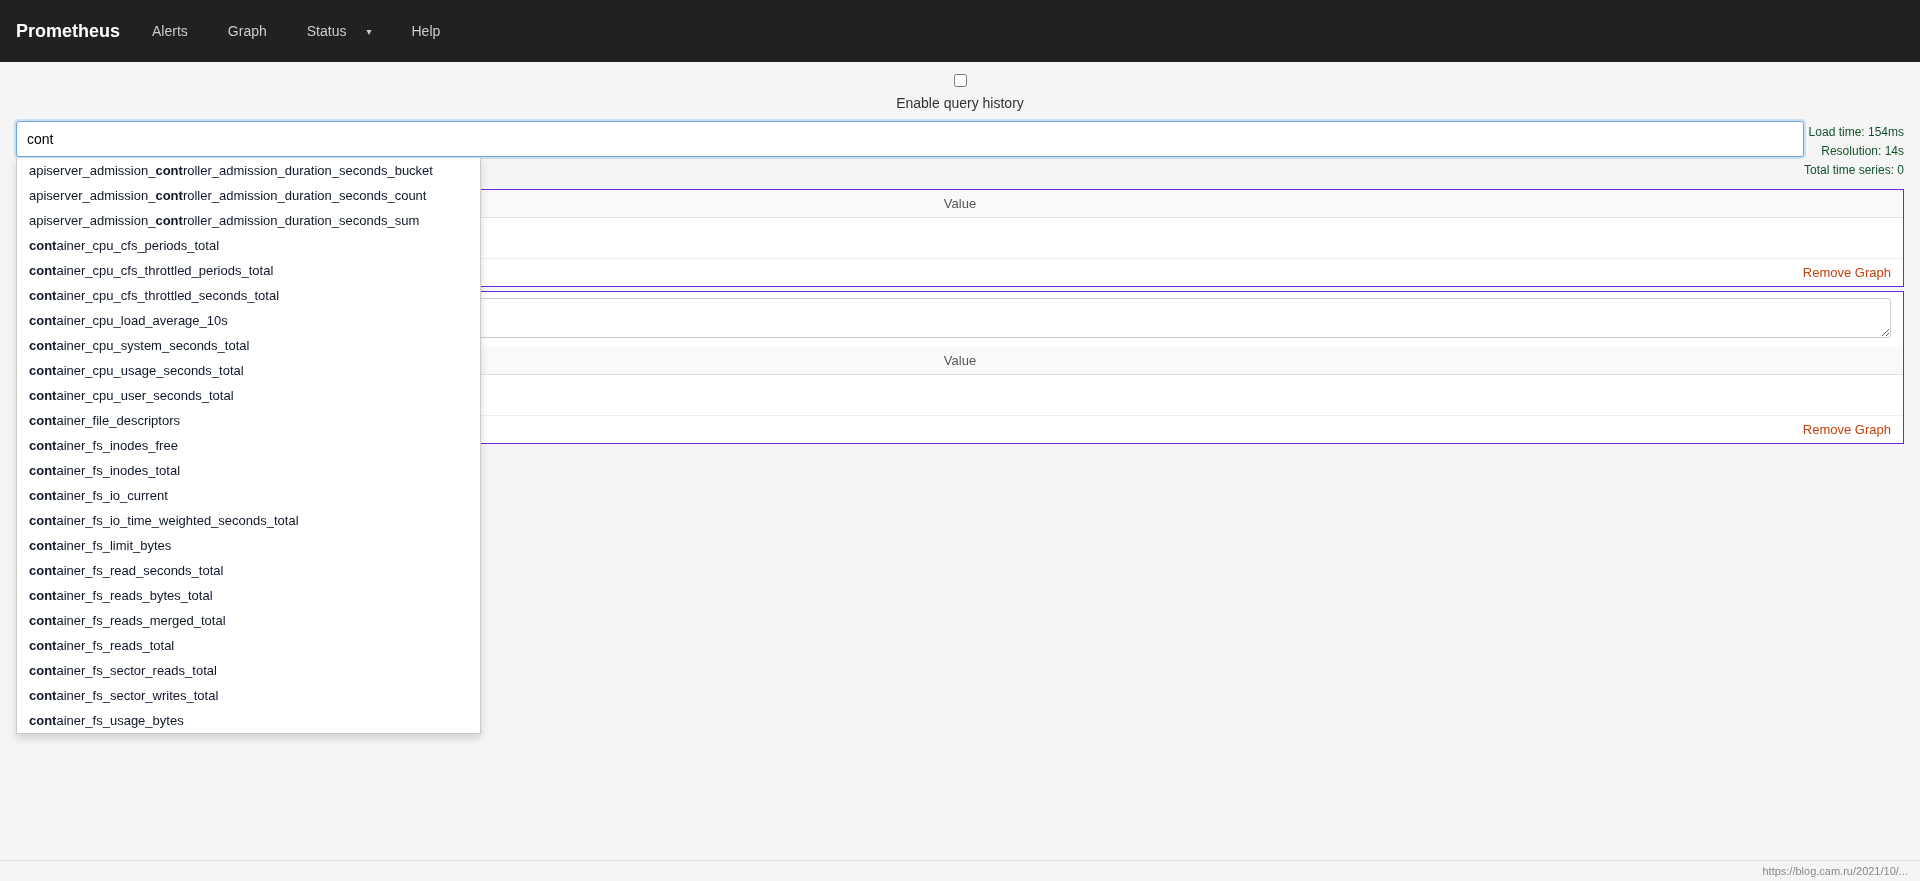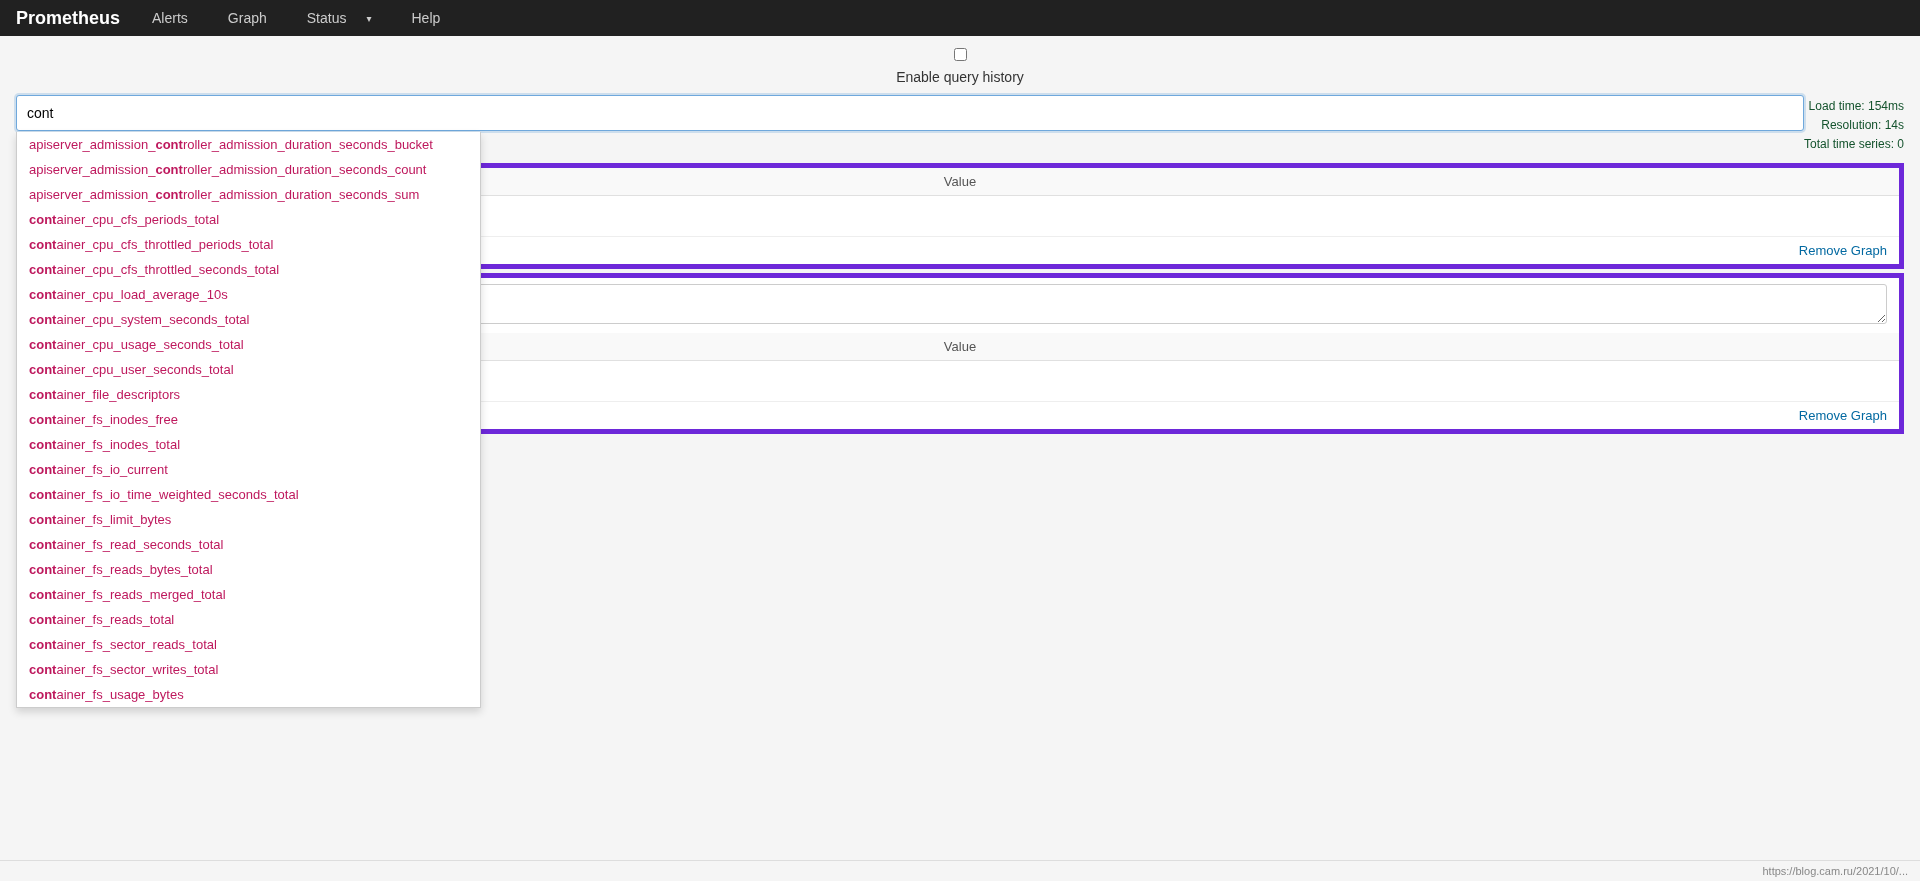--- a/index.html
+++ b/index.html
@@ -5,21 +5,21 @@
     * { box-sizing: border-box; margin: 0; padding: 0; }
     body { font-family: -apple-system, BlinkMacSystemFont, "Segoe UI", Helvetica, Arial, sans-serif; font-size: 14px; background: #f5f5f5; color: #333; }
 
     
     .navbar {
       background: #212121;
       color: #fff;
       display: flex;
       align-items: center;
       padding: 0 16px;
-      height: 36px;
+      height: 62px;
       gap: 24px;
     }
     .navbar-brand {
       font-size: 18px;
       font-weight: bold;
       color: #fff;
       text-decoration: none;
     }
     .nav-item {
       color: #ccc;
@@ -93,36 +93,36 @@
       border-top: none;
       z-index: 1000;
       max-height: 620px;
       overflow-y: auto;
       box-shadow: 0 4px 8px rgba(0,0,0,0.15);
     }
     .autocomplete-item {
       padding: 5px 12px;
       cursor: pointer;
       font-size: 13px;
-      color: #be185d;
+      color: #0f172a;
       white-space: nowrap;
     }
     .autocomplete-item .highlight { font-weight: bold; }
 
     
     .panels-container {
       margin-top: 8px;
       display: flex;
       flex-direction: column;
       gap: 0;
     }
 
     .graph-panel {
       background: #fff;
-      border: 5px solid #6d28d9;
+      border: 1px solid #6d28d9;
       margin-bottom: 4px;
     }
 
     .panel-value-header {
       background: #f9f9f9;
       border-bottom: 1px solid #e0e0e0;
       padding: 6px 12px;
       font-size: 13px;
       color: #555;
       text-align: center;
@@ -134,21 +134,21 @@
     }
 
     .panel-footer {
       display: flex;
       justify-content: flex-end;
       padding: 6px 12px;
       border-top: 1px solid #eee;
     }
 
     .remove-graph-btn {
-      color: #0369a1;
+      color: #c2410c;
       cursor: pointer;
       font-size: 13px;
       background: none;
       border: none;
       text-decoration: none;
     }
 
     
     .panel-query-area {
       padding: 6px 12px;

